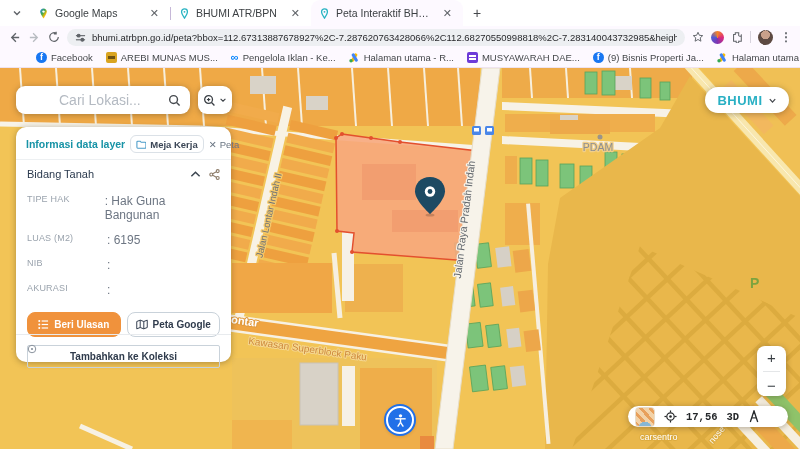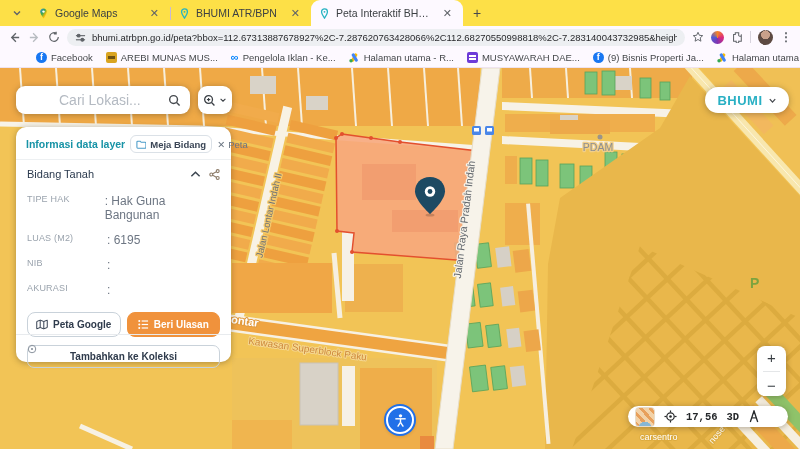--- a/index.html
+++ b/index.html
@@ -1,21 +1,21 @@
 <!DOCTYPE html>
 <html><head>
 <meta charset="utf-8">
 <style>
   html,body{margin:0;padding:0;background:#e8e8e8;}
   *{box-sizing:border-box;}
   .screen{position:relative;width:800px;height:449px;overflow:hidden;background:#f2c456;
           font-family:"Liberation Sans",sans-serif;-webkit-font-smoothing:antialiased;}
 
   
-  .tabstrip{position:absolute;top:0;left:0;right:0;height:26px;background:#fde047;
+  .tabstrip{position:absolute;top:0;left:0;right:0;height:26px;background:#ffffff;
             display:flex;align-items:flex-end;padding-left:4px;}
   .tabsearch{width:22px;height:20px;margin:0 2px 3px 2px;border-radius:10px;display:flex;
              align-items:center;justify-content:center;color:#5f6368;}
   .tab{display:flex;align-items:center;gap:6px;height:26px;padding:0 8px;width:140px;
        font-size:10.5px;color:#3c4043;}
   .tab .title{flex:1;white-space:nowrap;overflow:hidden;text-overflow:ellipsis;}
   .tab .close{color:#5f6368;font-size:11px;line-height:1;padding:1px 3px;border-radius:50%;}
   .tab.active{background:#fdf9ff;border-radius:9px 9px 0 0;width:152px;}
   .tabsep{width:1px;height:13px;background:#c6b8d8;margin-bottom:6px;}
   .newtab{width:20px;height:20px;margin:0 0 3px 4px;display:flex;align-items:center;
@@ -70,21 +70,21 @@
   .ip-section{display:flex;align-items:center;padding:8px 11px;gap:8px;}
   .ip-section .name{flex:1;font-weight:normal;font-size:11px;color:#2b3a4e;}
   .fields{padding:6px 11px 0 11px;}
   .frow{display:flex;margin-bottom:11px;}
   .flabel{width:80px;color:#9aa3ad;font-size:9px;letter-spacing:.2px;}
   .fvalue{color:#6d7683;font-size:12px;}
   .btnrow{display:flex;gap:6px;padding:4px 11px 0 11px;}
   .btn{display:flex;align-items:center;justify-content:center;gap:5px;height:25px;border-radius:8px;
        font-size:10px;font-weight:bold;color:#2f3b4c;border:1.3px solid #c9d2da;background:#fff;flex:1;}
   .btn.orange{background:#f0923c;border-color:#f0923c;color:#fff;}
-  .btnwide{margin:8px 11px 0 11px;height:23px;border-radius:7px;border:1.3px solid #c9d2da;
+  .btnwide{margin:8px 11px 0 11px;height:23px;border-radius:2px;border:1.3px solid #c9d2da;
            display:flex;align-items:center;justify-content:center;font-size:10px;font-weight:bold;color:#2f3b4c;}
   .ip-footer{position:absolute;left:0;right:0;bottom:0;height:28px;border-top:1px solid #e8ebee;
              display:flex;align-items:center;gap:6px;padding:0 11px;color:#5f6977;font-size:9.5px;}
 
   .bhumi{left:705px;top:19px;width:84px;height:26px;border-radius:13px;display:flex;
          align-items:center;justify-content:center;gap:5px;}
   .bhumi .word{color:#29b0c4;font-weight:bold;font-size:13px;letter-spacing:.5px;}
 
   .zoomctl{left:757px;top:278px;width:29px;height:50px;border-radius:8px;display:flex;
            flex-direction:column;align-items:center;justify-content:space-around;
@@ -501,21 +501,21 @@
         </svg>
     </div>
 
     <div class="floating info-panel">
       <div class="ip-header">
         <span class="ip-title">Informasi data layer</span>
         <span class="chip">
           <svg width="10" height="9" viewBox="0 0 12 11">
               <path d="M1 2.5 a1 1 0 0 1 1-1 h3 l1.2 1.3 H11 a1 1 0 0 1 1 1 V9 a1 1 0 0 1 -1 1 H2 a1 1 0 0 1 -1 -1 Z" fill="none" stroke="#4b9cc9" stroke-width="1.3"></path>
             </svg>
-          <span>Meja Bidang</span>
+          <span>Meja Kerja</span>
         </span>
         <span class="tutup">
           <span>✕</span>
           <span>Peta</span>
         </span>
       </div>
       <div class="ip-div"></div>
       <div class="ip-section">
         <span class="name">Bidang Tanah</span>
         <svg width="11" height="8" viewBox="0 0 12 8">
@@ -543,41 +543,41 @@
         <div class="frow">
             <span class="flabel">NIB</span>
             <span class="fvalue">:</span>
           </div>
         <div class="frow">
             <span class="flabel">AKURASI</span>
             <span class="fvalue">:</span>
           </div>
       </div>
       <div class="btnrow">
-        <div class="btn">
-          <svg width="12" height="11" viewBox="0 0 16 14">
-              <path d="M1 3 L5.6 1.2 L10.4 3 L15 1.2 V11 L10.4 12.8 L5.6 11 L1 12.8 Z M5.6 1.2 V11 M10.4 3 V12.8" fill="none" stroke="#2f3b4c" stroke-width="1.3"></path>
-            </svg>
-          <span>Peta Google</span>
-        </div>
         <div class="btn orange">
           <svg width="11" height="11" viewBox="0 0 12 12">
               <g stroke="#fff" stroke-width="1.3">
                 <line x1="4" y1="2.2" x2="11" y2="2.2"></line>
                 <line x1="4" y1="6" x2="11" y2="6"></line>
                 <line x1="4" y1="9.8" x2="11" y2="9.8"></line>
               </g>
               <g fill="#fff">
                 <circle cx="1.4" cy="2.2" r="1.1"></circle>
                 <circle cx="1.4" cy="6" r="1.1"></circle>
                 <circle cx="1.4" cy="9.8" r="1.1"></circle>
               </g>
             </svg>
           <span>Beri Ulasan</span>
         </div>
+        <div class="btn">
+          <svg width="12" height="11" viewBox="0 0 16 14">
+              <path d="M1 3 L5.6 1.2 L10.4 3 L15 1.2 V11 L10.4 12.8 L5.6 11 L1 12.8 Z M5.6 1.2 V11 M10.4 3 V12.8" fill="none" stroke="#2f3b4c" stroke-width="1.3"></path>
+            </svg>
+          <span>Peta Google</span>
+        </div>
       </div>
       <div class="btnwide">
         <span>Tambahkan ke Koleksi</span>
       </div>
       <div class="ip-footer">
         <svg width="10" height="10" viewBox="0 0 12 12">
             <circle cx="6" cy="6" r="4.5" fill="none" stroke="#8a939e" stroke-width="1.2"></circle>
             <circle cx="6" cy="6" r="1.3" fill="#8a939e"></circle>
           </svg>
       </div>

